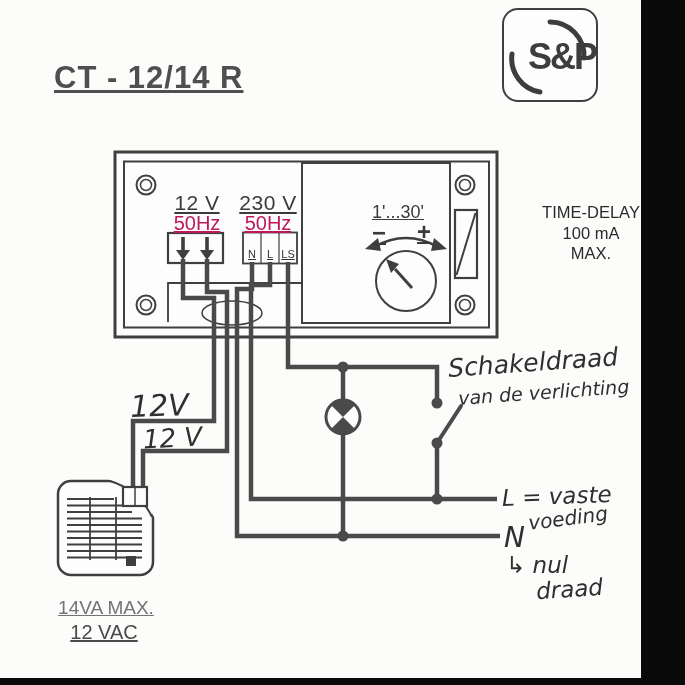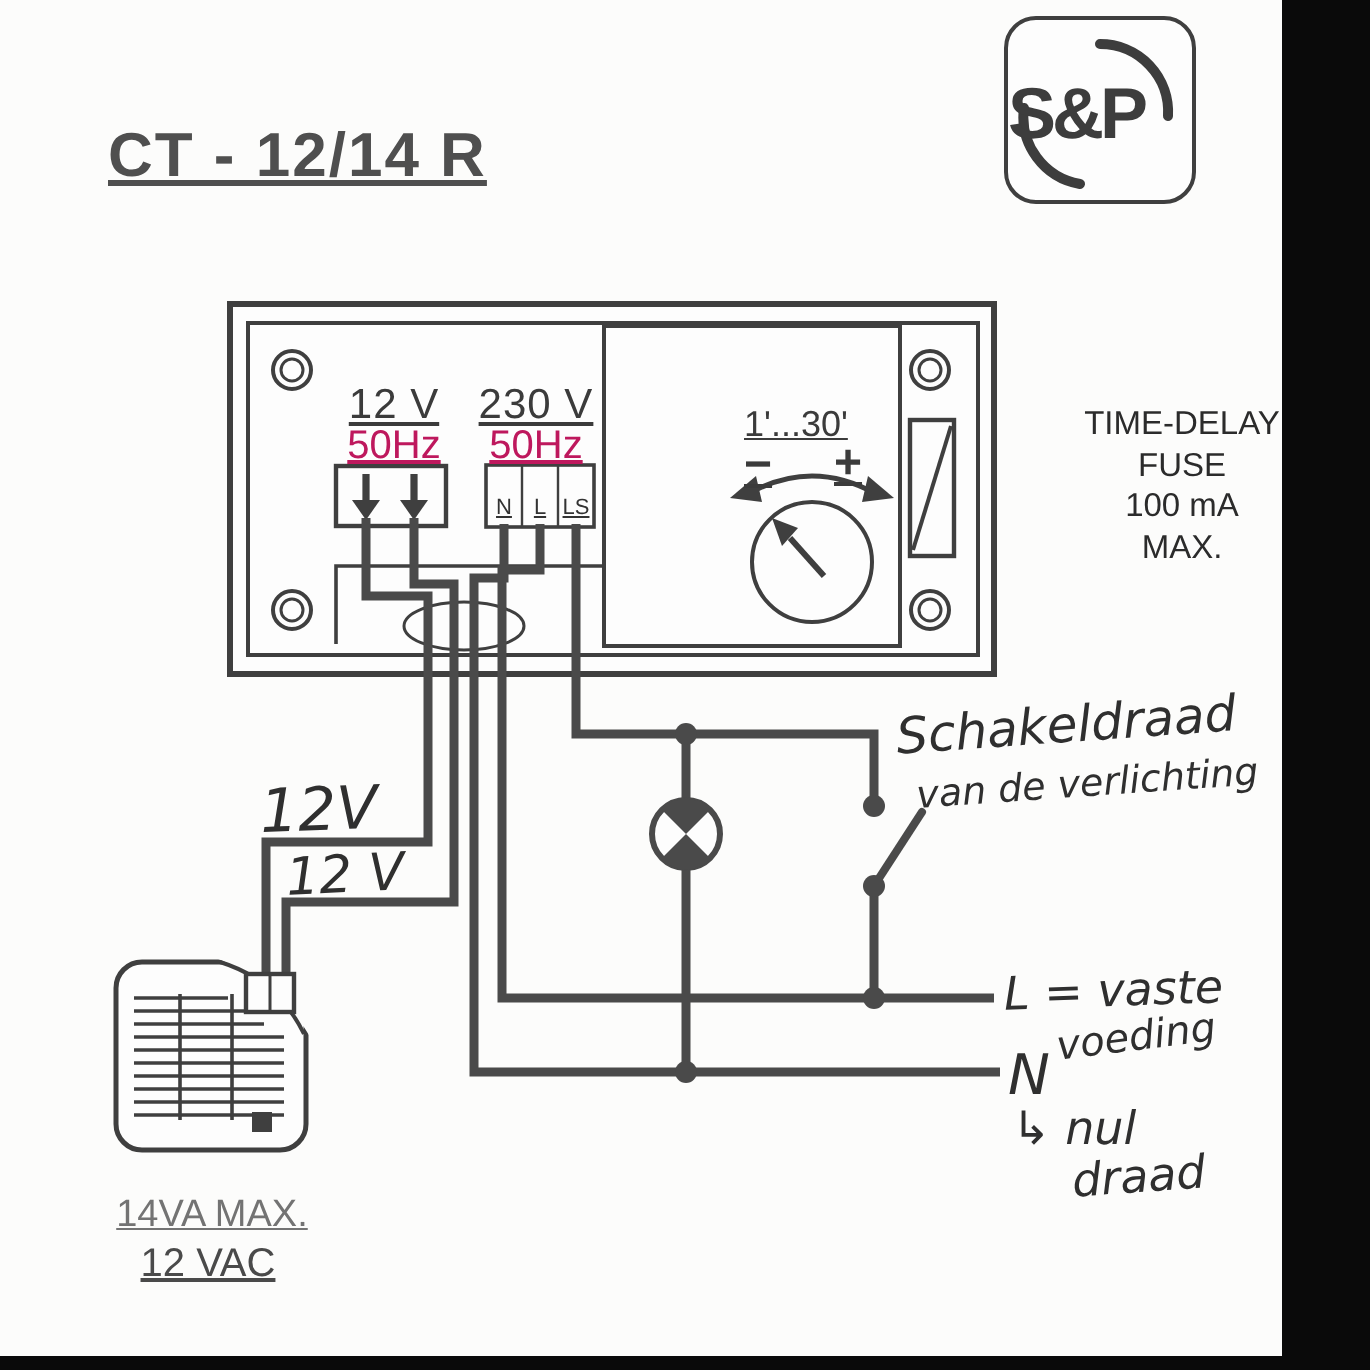--- a/index.html
+++ b/index.html
@@ -3,21 +3,21 @@
 <meta charset="utf-8">
 <style>
   html,body{margin:0;padding:0;background:#e8e8e8;}
   .canvas{position:relative;width:685px;height:685px;background:#fcfcfb;overflow:hidden;
           font-family:"Liberation Sans",sans-serif;}
   svg{position:absolute;left:0;top:0;}
   .txt{position:absolute;color:#3a3a3a;white-space:nowrap;text-decoration:underline;}
   .page-title{left:54px;top:60px;font-size:31px;font-weight:bold;color:#4f4f4f;letter-spacing:1px;}
   .logo-box{position:absolute;left:502px;top:8px;width:92px;height:90px;border:2.5px solid #3f3f3f;
             border-radius:16px;background:#fdfdfd;}
-  .logo-text{position:absolute;left:0;top:26px;width:92px;text-align:left;font-size:36px;
+  .logo-text{position:absolute;left:0;top:26px;width:92px;text-align:right;font-size:36px;
              font-weight:bold;color:#3d3d3d;letter-spacing:-2px;}
   .lab-c{text-align:center;}
   .v-label{width:70px;font-size:21px;letter-spacing:0.5px;color:#3b3b3b;}
   .hz-label{width:70px;font-size:20px;color:#be185d;}
   .tlabel{width:18px;text-align:center;font-size:11px;color:#333;}
   .timer-range{left:372px;top:202px;width:70px;text-align:left;font-size:18px;color:#3b3b3b;}
   .minus{left:372px;top:219px;font-size:24px;font-weight:bold;color:#3b3b3b;}
   .plus{left:417px;top:218px;font-size:24px;font-weight:bold;color:#3b3b3b;}
   .fuse-note{position:absolute;left:498px;top:202px;width:106px;text-align:center;
              font-size:16.5px;line-height:20.5px;color:#2b2b2b;padding-left:40px;}
@@ -157,21 +157,20 @@
   <div class="txt tlabel" style="left:243px;top:248px;">N</div>
   <div class="txt tlabel" style="left:261px;top:248px;">L</div>
   <div class="txt tlabel" style="left:279px;top:248px;">LS</div>
 
   <div class="txt timer-range">1'...30'</div>
   <div class="txt minus">−</div>
   <div class="txt plus">+</div>
 
   <div class="fuse-note">
     <div>TIME-DELAY</div>
-    <div>FUSE</div>
     <div>100 mA</div>
     <div>MAX.</div>
   </div>
 
   <div class="txt fan-l1">12 VAC</div>
   <div class="txt fan-l2">14VA MAX.</div>
 
   <div class="hand" style="left:130px;top:388px;font-size:30px;transform:rotate(-2deg);">12V</div>
   <div class="hand" style="left:143px;top:423px;font-size:26px;transform:rotate(-3deg);">12 V</div>
 

